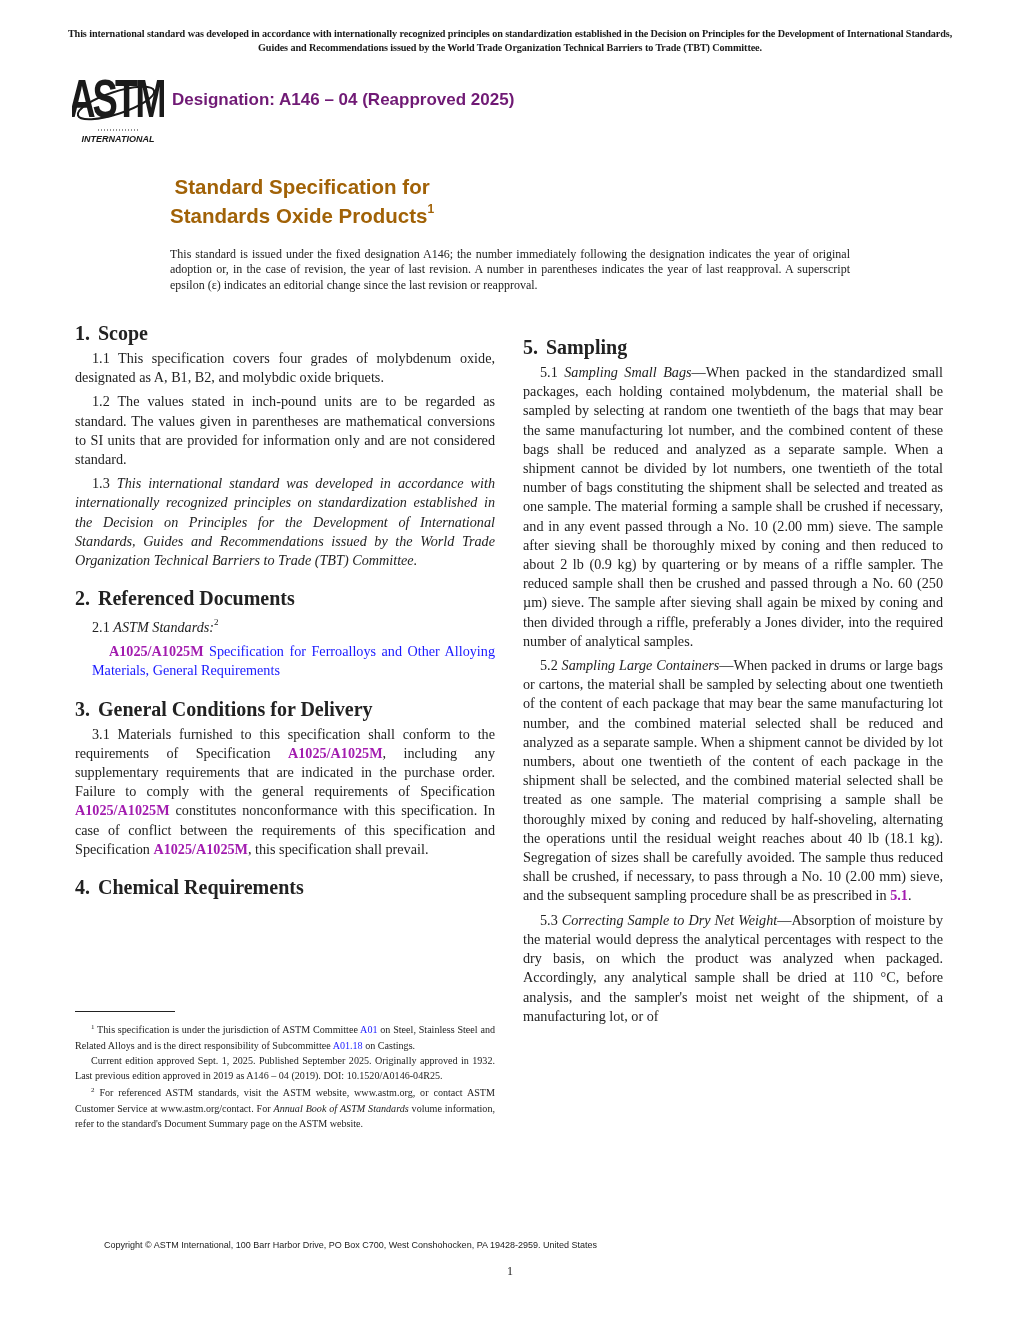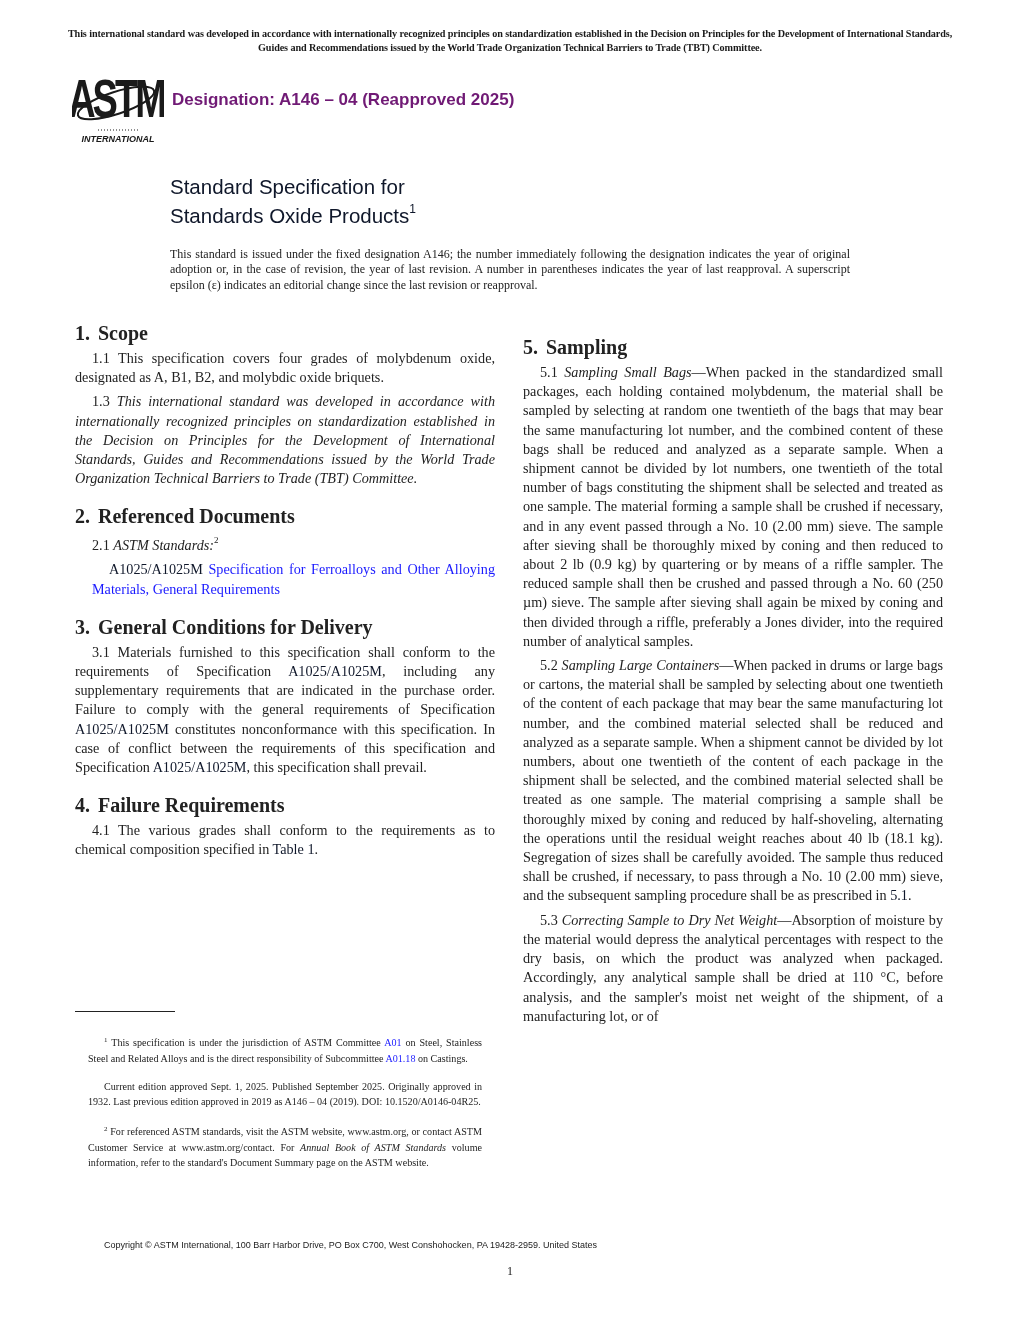--- a/index.html
+++ b/index.html
@@ -11,52 +11,52 @@
     font-family: "Liberation Serif", serif; letter-spacing: -0.1px;
   }
 
   .logo { position: absolute; left: 72px; top: 76px; width: 92px; height: 68px; }
   .designation {
     position: absolute; left: 172px; top: 90px; font-size: 17px; font-weight: bold;
     font-family: "Liberation Sans", sans-serif; color: #701a75;
   }
 
   .title {
-    position: absolute; left: 170px; top: 174px; font-size: 20.5px; font-weight: normal;
-    line-height: 25px; font-family: "Liberation Sans", sans-serif; color: #0f172a;
+    position: absolute; left: 170px; top: 174px; font-size: 20.5px; font-weight: bold;
+    line-height: 25px; font-family: "Liberation Sans", sans-serif; color: #a16207; text-align: center;
   }
   .title sup { font-size: 12px; position: relative; top: -2px; }
 
   .issue-note {
     position: absolute; left: 170px; top: 247px; width: 680px;
     font-size: 12px; line-height: 15.3px; font-family: "Liberation Serif", serif;
     text-align: justify; color: #222;
   }
 
   .col { position: absolute; width: 420px; font-family: "Liberation Serif", serif; font-size: 14.2px; line-height: 19.2px; color: #222; }
   .col.left { left: 75px; top: 324px; }
   .col.right { left: 523px; top: 324px; }
 
   .col h2 { font-size: 20px; font-weight: bold; margin: 0 0 6px 0; line-height: 19px; }
   .col h2 .num { margin-right: 8px; }
   .col p { margin: 0 0 5px 0; text-align: justify; text-indent: 17px; }
   .col .gap { height: 14px; }
   .col em { font-style: italic; }
   .col sup { font-size: 9px; position: relative; top: -1px; }
 
-  .link-red { color: #0f172a; }
+  .link-red { color: #a21caf; font-weight: bold; }
   .link-blue { color: #1a1aff; }
   .ref-entry { text-indent: -17px; padding-left: 17px; margin: 0; text-align: justify; }
 
   .footnote-rule { position: absolute; left: 75px; top: 1011px; width: 100px; border-top: 1px solid #222; }
   .footnotes {
     position: absolute; left: 75px; top: 1020px; width: 420px;
     font-family: "Liberation Serif", serif; font-size: 10.1px; line-height: 15.2px; color: #222;
   }
-  .footnotes p { margin: 13px; text-indent: 16px; text-align: justify; }
+  .footnotes p { margin: 0; text-indent: 16px; text-align: justify; }
   .footnotes sup { font-size: 7px; }
 
   .copyright {
     position: absolute; left: 75px; top: 1240px; font-size: 9px;
     font-family: "Liberation Sans", sans-serif; color: #222; margin-left: 29px;
   }
   .page-number {
     position: absolute; left: 507px; top: 1264px; font-size: 12px;
     font-family: "Liberation Serif", serif; color: #222;
   }
@@ -80,34 +80,34 @@
 <div class="title">
   <div>Standard Specification for</div>
   <div><span>Standards Oxide Products</span><sup>1</sup></div>
 </div>
 
 <div class="issue-note">This standard is issued under the fixed designation A146; the number immediately following the designation indicates the year of original adoption or, in the case of revision, the year of last revision. A number in parentheses indicates the year of last reapproval. A superscript epsilon (ε) indicates an editorial change since the last revision or reapproval.</div>
 
 <div class="col left">
   <h2><span class="num">1.</span><span>Scope</span></h2>
   <p>1.1  This specification covers four grades of molybdenum oxide, designated as A, B1, B2, and molybdic oxide briquets.</p>
+  <p>1.2  The values stated in inch-pound units are to be regarded as standard. The values given in parentheses are mathematical conversions to SI units that are provided for information only and are not considered standard.</p>
   <p><span>1.3 </span><em>This international standard was developed in accordance with internationally recognized principles on standardization established in the Decision on Principles for the Development of International Standards, Guides and Recommendations issued by the World Trade Organization Technical Barriers to Trade (TBT) Committee.</em></p>
   <div class="gap"></div>
 
   <h2><span class="num">2.</span><span>Referenced Documents</span></h2>
   <p><span>2.1 </span><em>ASTM Standards:</em><sup>2</sup></p>
   <p class="ref-entry"><span class="link-red">A1025/A1025M</span> <span class="link-blue">Specification for Ferroalloys and Other Alloying Materials, General Requirements</span></p>
   <div class="gap"></div>
 
   <h2><span class="num">3.</span><span>General Conditions for Delivery</span></h2>
   <p><span>3.1  Materials furnished to this specification shall conform to the requirements of Specification </span><span class="link-red">A1025/A1025M</span><span>, including any supplementary requirements that are indicated in the purchase order. Failure to comply with the general requirements of Specification </span><span class="link-red">A1025/A1025M</span><span> constitutes nonconformance with this specification. In case of conflict between the requirements of this specification and Specification </span><span class="link-red">A1025/A1025M</span><span>, this specification shall prevail.</span></p>
   <div class="gap"></div>
 
-  <h2><span class="num">4.</span><span>Failure Requirements</span></h2>
-  <p><span>4.1  The various grades shall conform to the requirements as to chemical composition specified in </span><span class="link-red">Table 1</span><span>.</span></p>
+  <h2><span class="num">4.</span><span>Chemical Requirements</span></h2>
 </div>
 
 <div class="footnote-rule"></div>
 <div class="footnotes">
   <p><sup>1</sup><span> This specification is under the jurisdiction of ASTM Committee </span><span class="link-blue">A01</span><span> on Steel, Stainless Steel and Related Alloys and is the direct responsibility of Subcommittee </span><span class="link-blue">A01.18</span><span> on Castings.</span></p>
   <p>Current edition approved Sept. 1, 2025. Published September 2025. Originally approved in 1932. Last previous edition approved in 2019 as A146 – 04 (2019). DOI: 10.1520/A0146-04R25.</p>
   <p><sup>2</sup><span> For referenced ASTM standards, visit the ASTM website, www.astm.org, or contact ASTM Customer Service at www.astm.org/contact. For </span><em>Annual Book of ASTM Standards</em><span> volume information, refer to the standard's Document Summary page on the ASTM website.</span></p>
 </div>
 
 <div class="col right">

